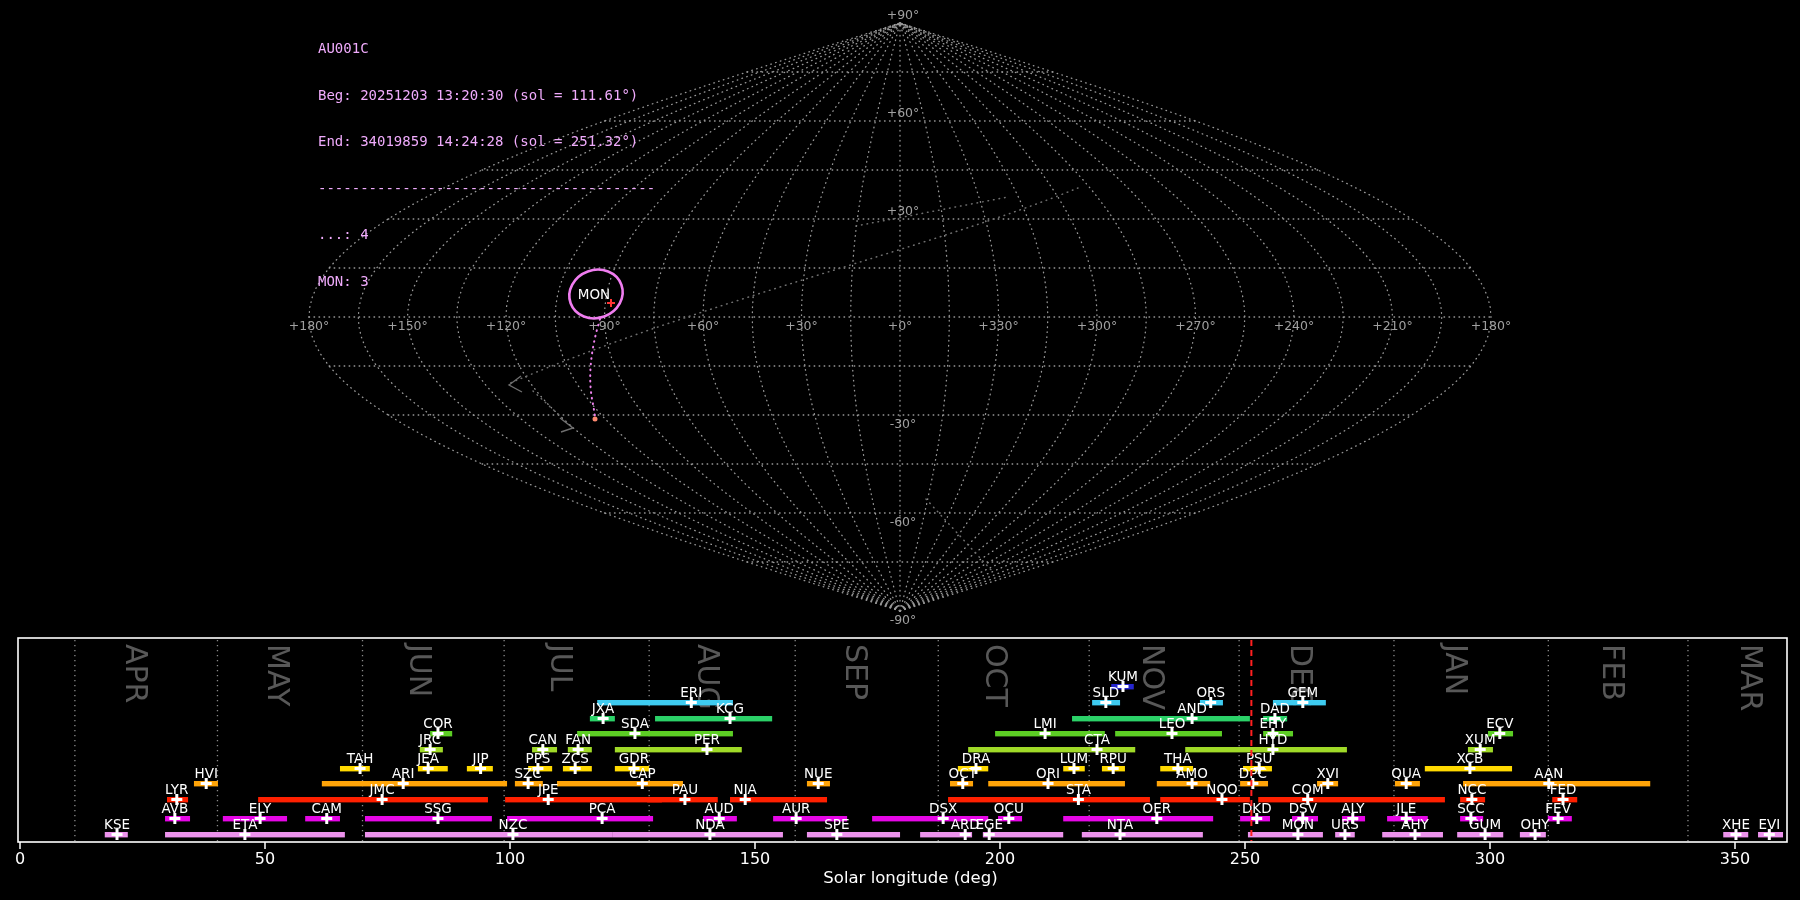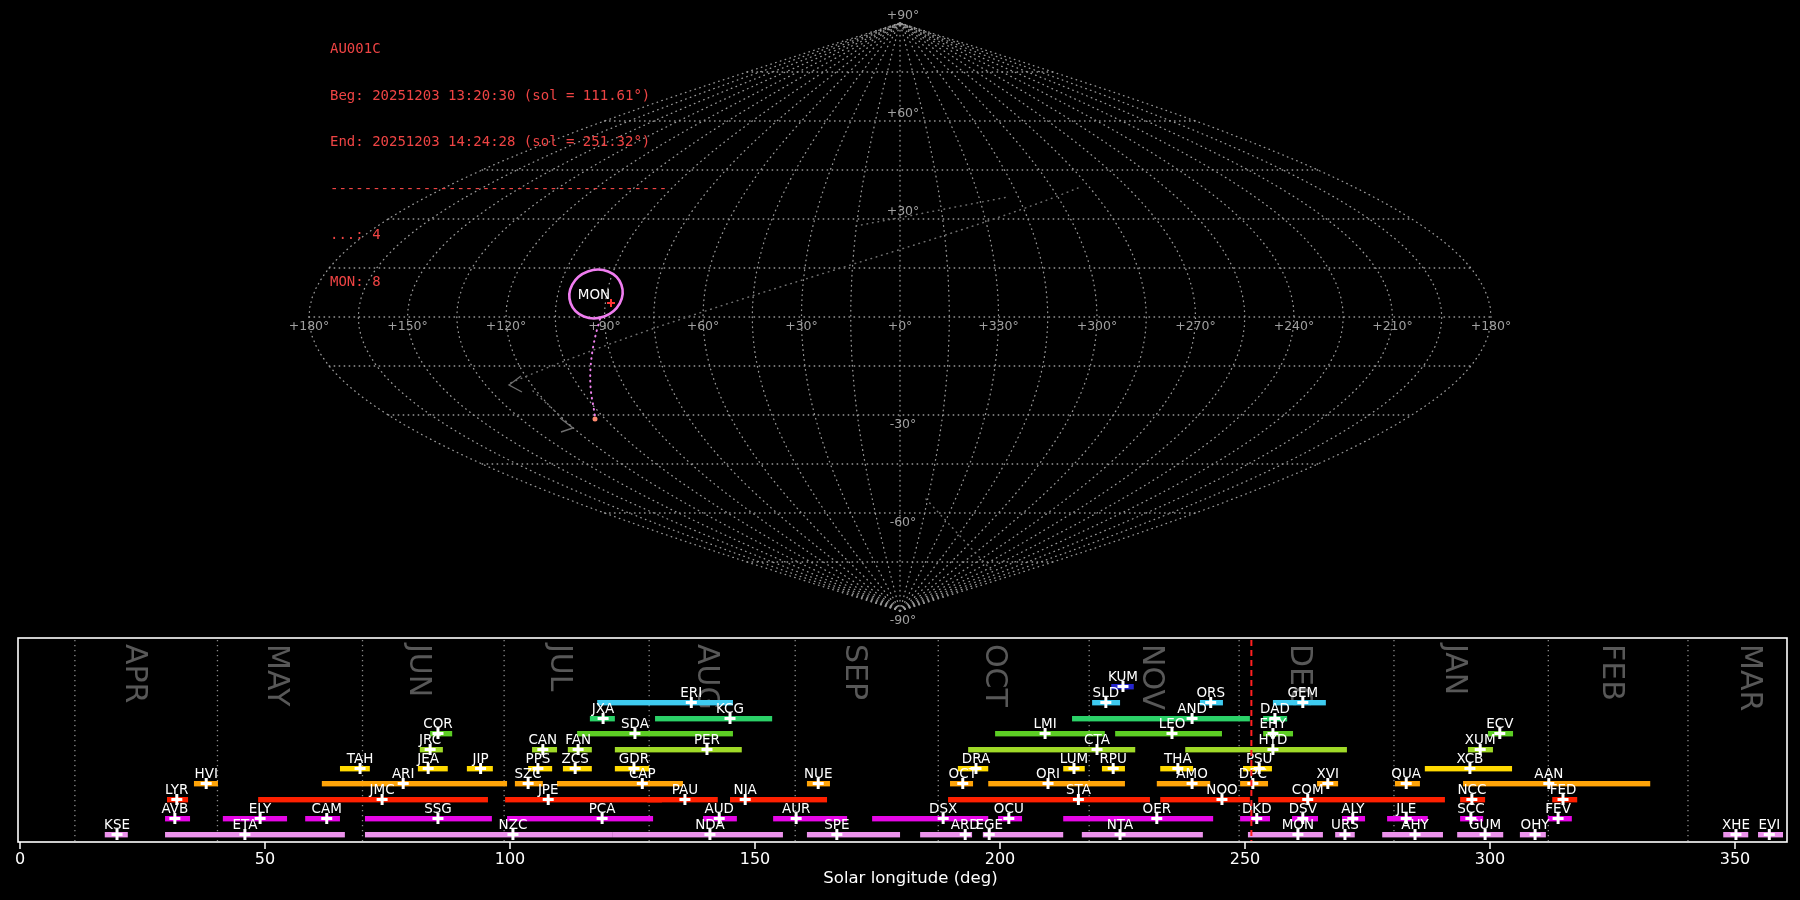--- a/index.html
+++ b/index.html
@@ -1,36 +1,36 @@
 <!DOCTYPE html>
 <html><head>
 <meta charset="utf-8">
 <style>
   html,body{margin:0;padding:0;background:#000;}
   body{width:1800px;height:900px;position:relative;overflow:hidden;
        font-family:"DejaVu Sans","Liberation Sans",sans-serif;}
   #stage{position:absolute;left:0;top:0;width:1800px;height:900px;}
   #info{
     position:absolute;left:318px;top:10px;z-index:5;
-    color:#ef4444;font-family:"DejaVu Sans Mono","Liberation Mono",monospace;
-    font-size:14px;line-height:15.5px;white-space:pre;margin-left:12px;
+    color:#f0abfc;font-family:"DejaVu Sans Mono","Liberation Mono",monospace;
+    font-size:14px;line-height:15.5px;white-space:pre;
   }
   svg text{font-family:"DejaVu Sans","Liberation Sans",sans-serif;}
 </style>
 </head>
 <body>
 
 <div id="stage">
   <div id="info">
     <div>AU001C</div>
     <div>Beg: 20251203 13:20:30 (sol = 111.61°)</div>
-    <div>End: 20251203 14:24:28 (sol = 251.32°)</div>
+    <div>End: 34019859 14:24:28 (sol = 251.32°)</div>
     <div>----------------------------------------</div>
     <div>...: 4</div>
-    <div>MON: 8</div>
+    <div>MON: 3</div>
   </div>
   <svg id="plot" width="1800" height="900" viewBox="0 0 1800 900">
       <g>
         <line x1="747.0379443444102" y1="562.0025" x2="1052.9620556555897" y2="562.0025" stroke="#999999" stroke-width="1.3" stroke-dasharray="0.6 4.4" stroke-linecap="round"></line>
         <line x1="604.5" y1="513.002" x2="1195.5" y2="513.002" stroke="#999999" stroke-width="1.3" stroke-dasharray="0.6 4.4" stroke-linecap="round"></line>
         <line x1="482.0998923187504" y1="464.0015" x2="1317.9001076812497" y2="464.0015" stroke="#999999" stroke-width="1.3" stroke-dasharray="0.6 4.4" stroke-linecap="round"></line>
         <line x1="388.17898636339675" y1="415.001" x2="1411.8210136366033" y2="415.001" stroke="#999999" stroke-width="1.3" stroke-dasharray="0.6 4.4" stroke-linecap="round"></line>
         <line x1="329.13783666316067" y1="366.0005" x2="1470.8621633368393" y2="366.0005" stroke="#999999" stroke-width="1.3" stroke-dasharray="0.6 4.4" stroke-linecap="round"></line>
         <line x1="309" y1="317" x2="1491" y2="317" stroke="#999999" stroke-width="1.3" stroke-dasharray="0.6 4.4" stroke-linecap="round"></line>
         <line x1="329.13783666316067" y1="267.9995" x2="1470.8621633368393" y2="267.9995" stroke="#999999" stroke-width="1.3" stroke-dasharray="0.6 4.4" stroke-linecap="round"></line>

